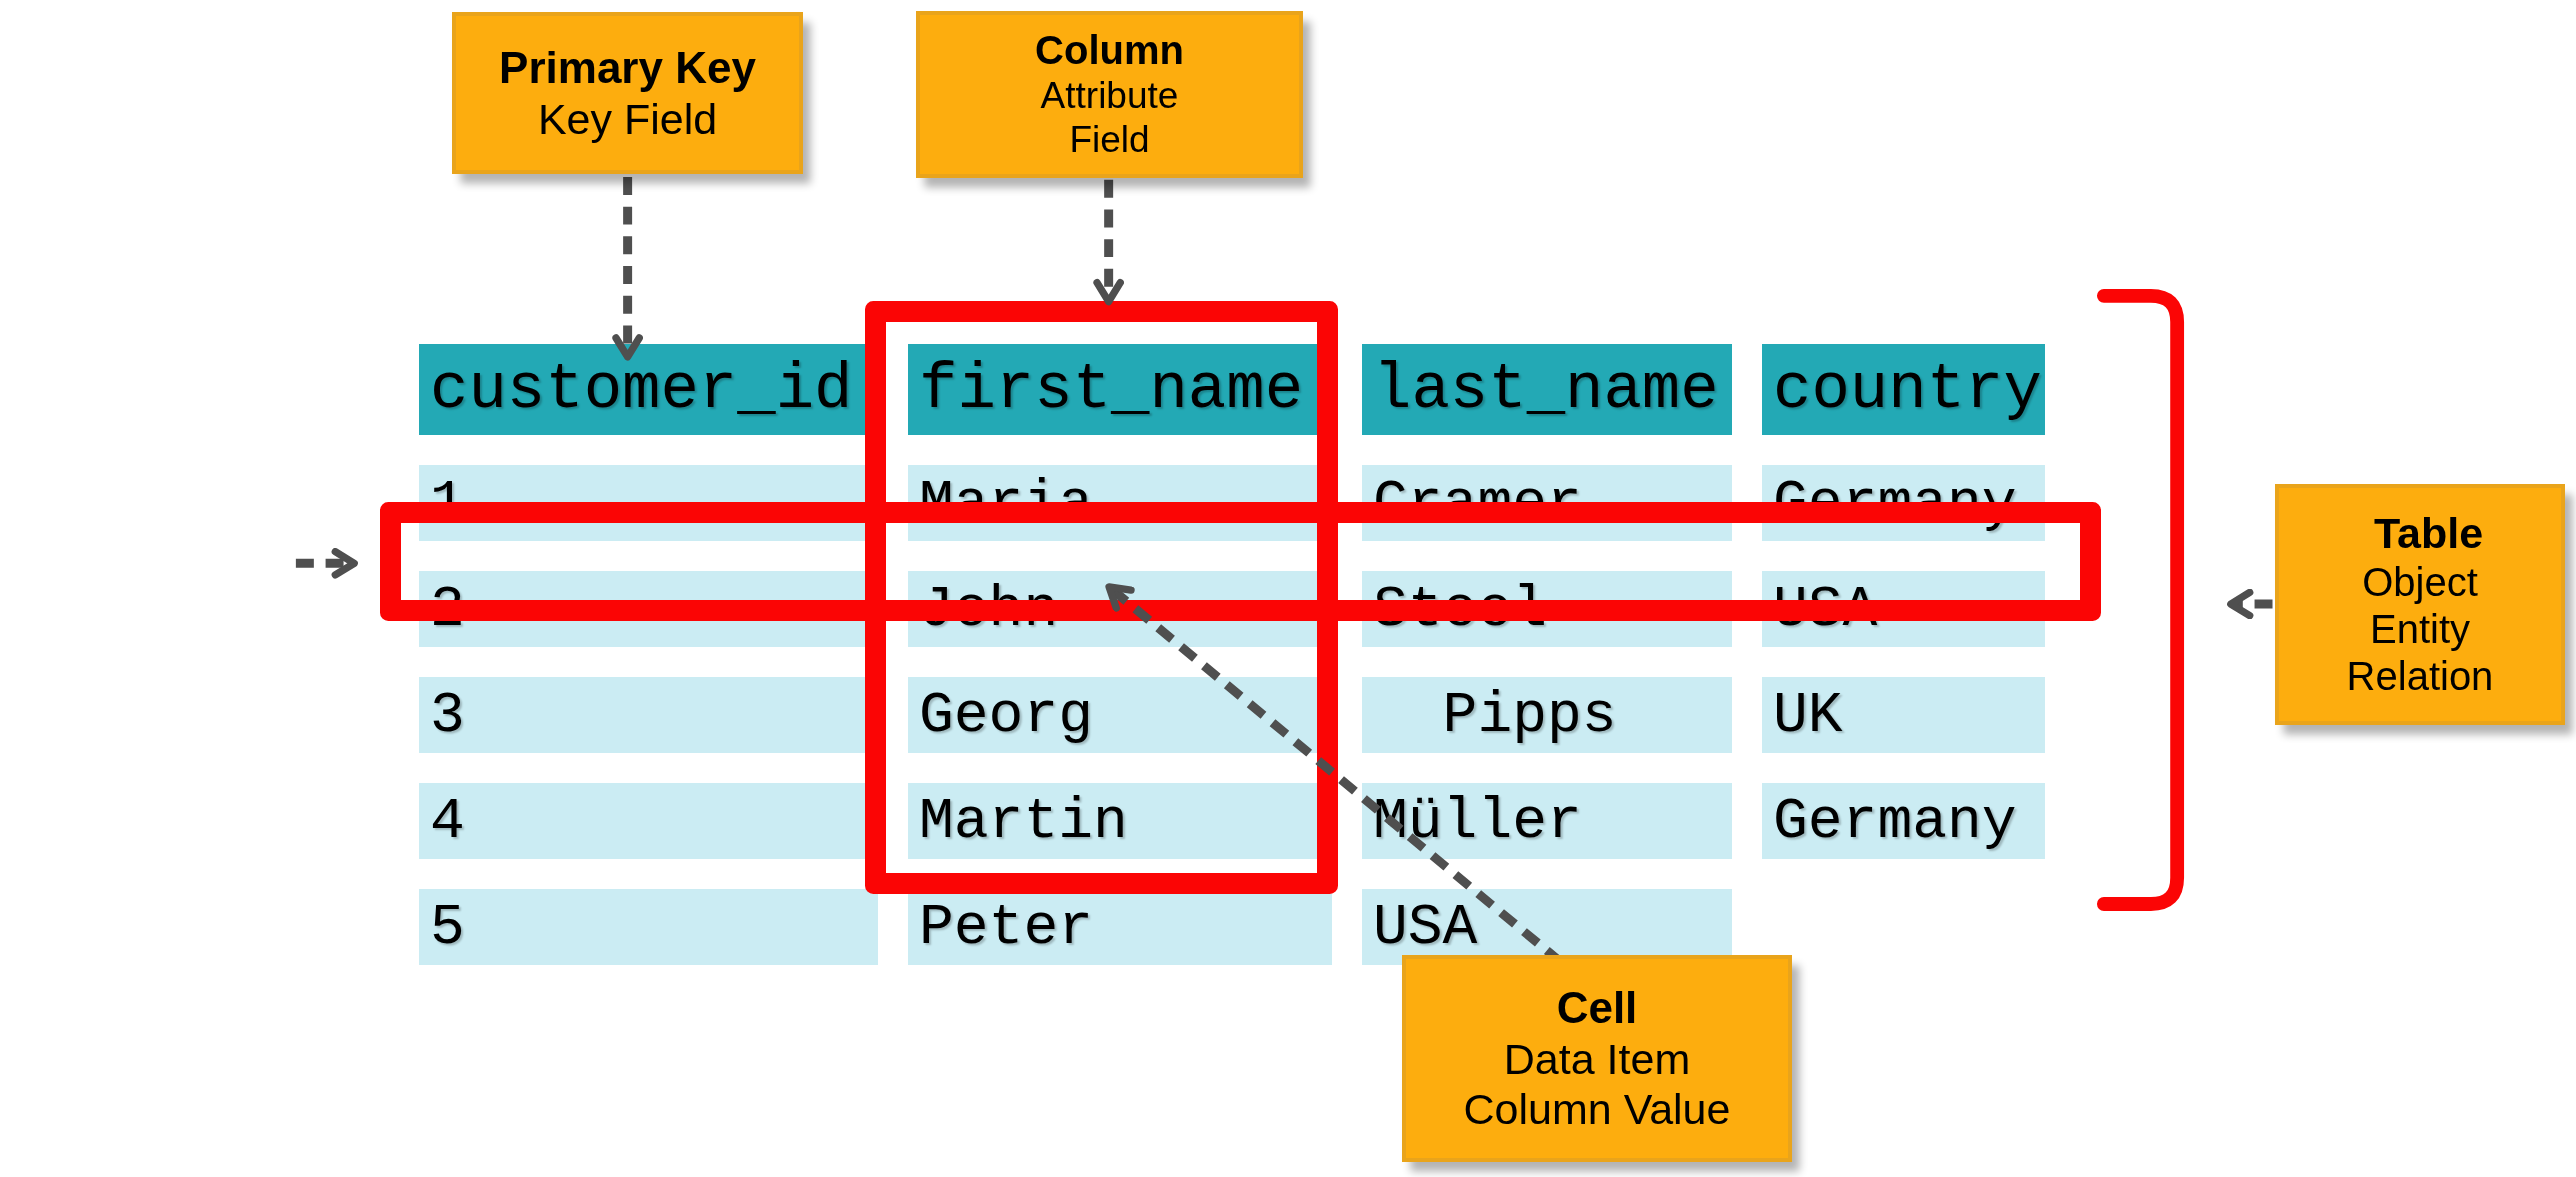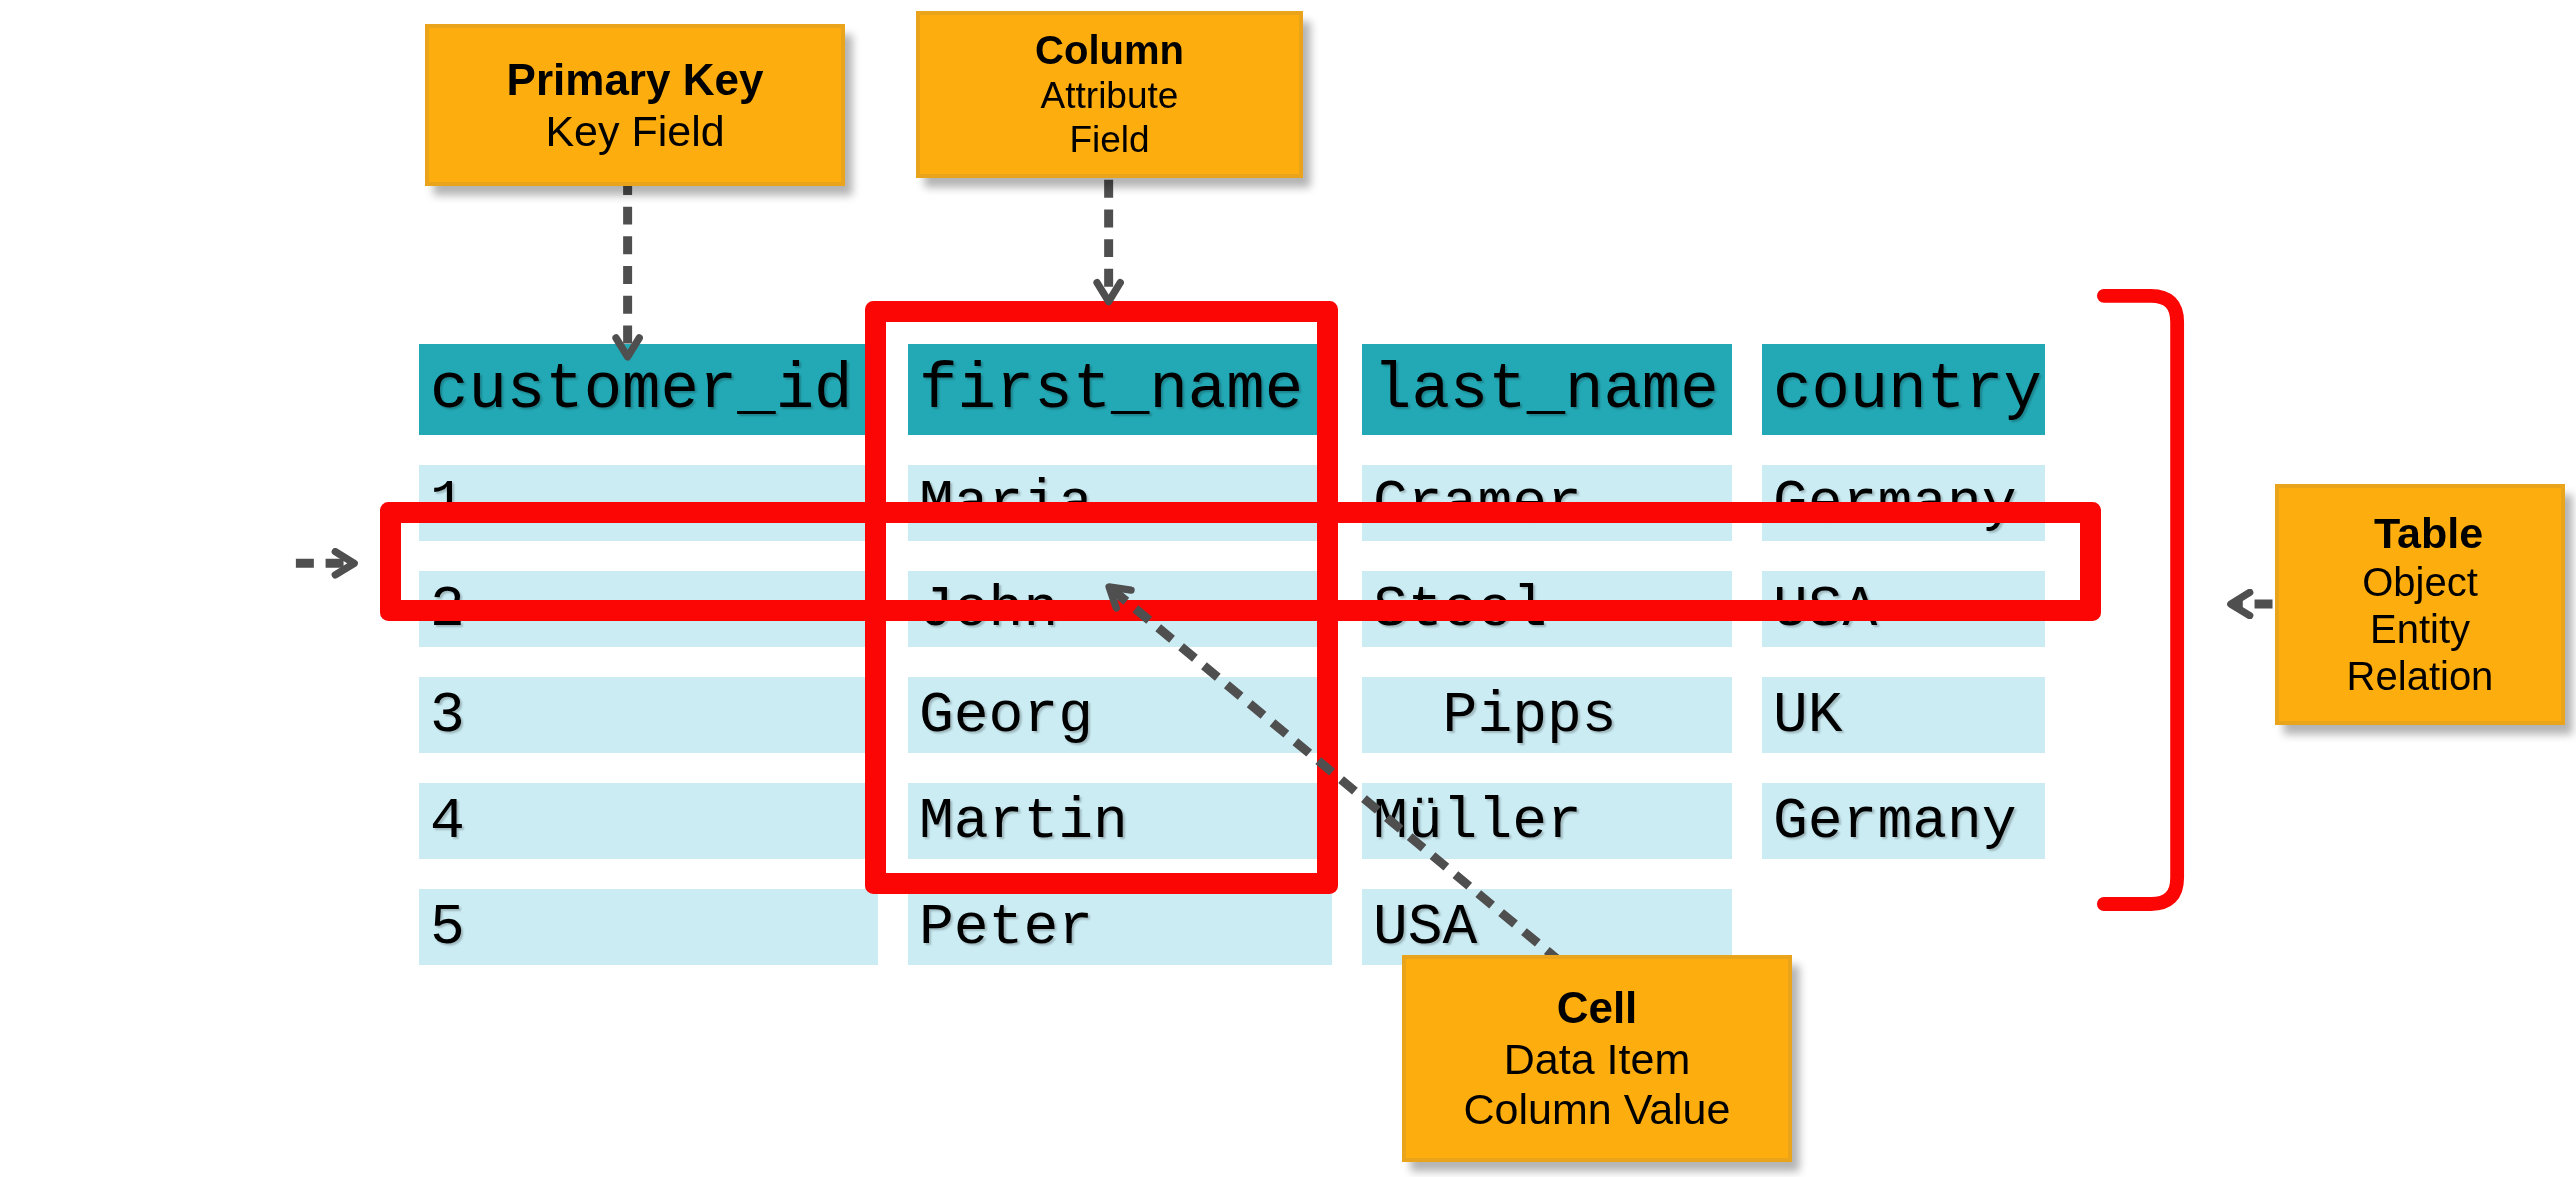--- a/index.html
+++ b/index.html
@@ -81,21 +81,21 @@
     border:4.1px solid var(--callout_border);
     box-shadow:8.3px 9.7px 8.3px rgba(0,0,0,0.30);
     display:flex;flex-direction:column;
     align-items:center;justify-content:center;
     text-align:center;
     color:var(--text_black);
     line-height:1.18;
   }
   .callout .t{font-weight:bold;font-size:44px;}
   .callout .s{font-size:43px;}
-  .callout-primary-key{left:425px;top:12.4px;width:420px;height:162px;margin-top:12px;}
+  .callout-primary-key{left:452px;top:12.4px;width:351px;height:162px;}
   .callout-column{left:916px;top:11px;width:387px;height:167px;}
   .callout-column .t{font-size:40px;}
   .callout-column .s{font-size:37px;}
   .callout-row{left:14px;top:473px;width:275px;height:203px;}
   .callout-table{left:2275px;top:484px;width:290px;height:241px;}
   .callout-table .t{font-size:43px;margin-left:17px;}
   .callout-table .s{font-size:40px;}
   .callout-cell{left:1402px;top:955px;width:390px;height:207px;}
 </style>
 </head>

